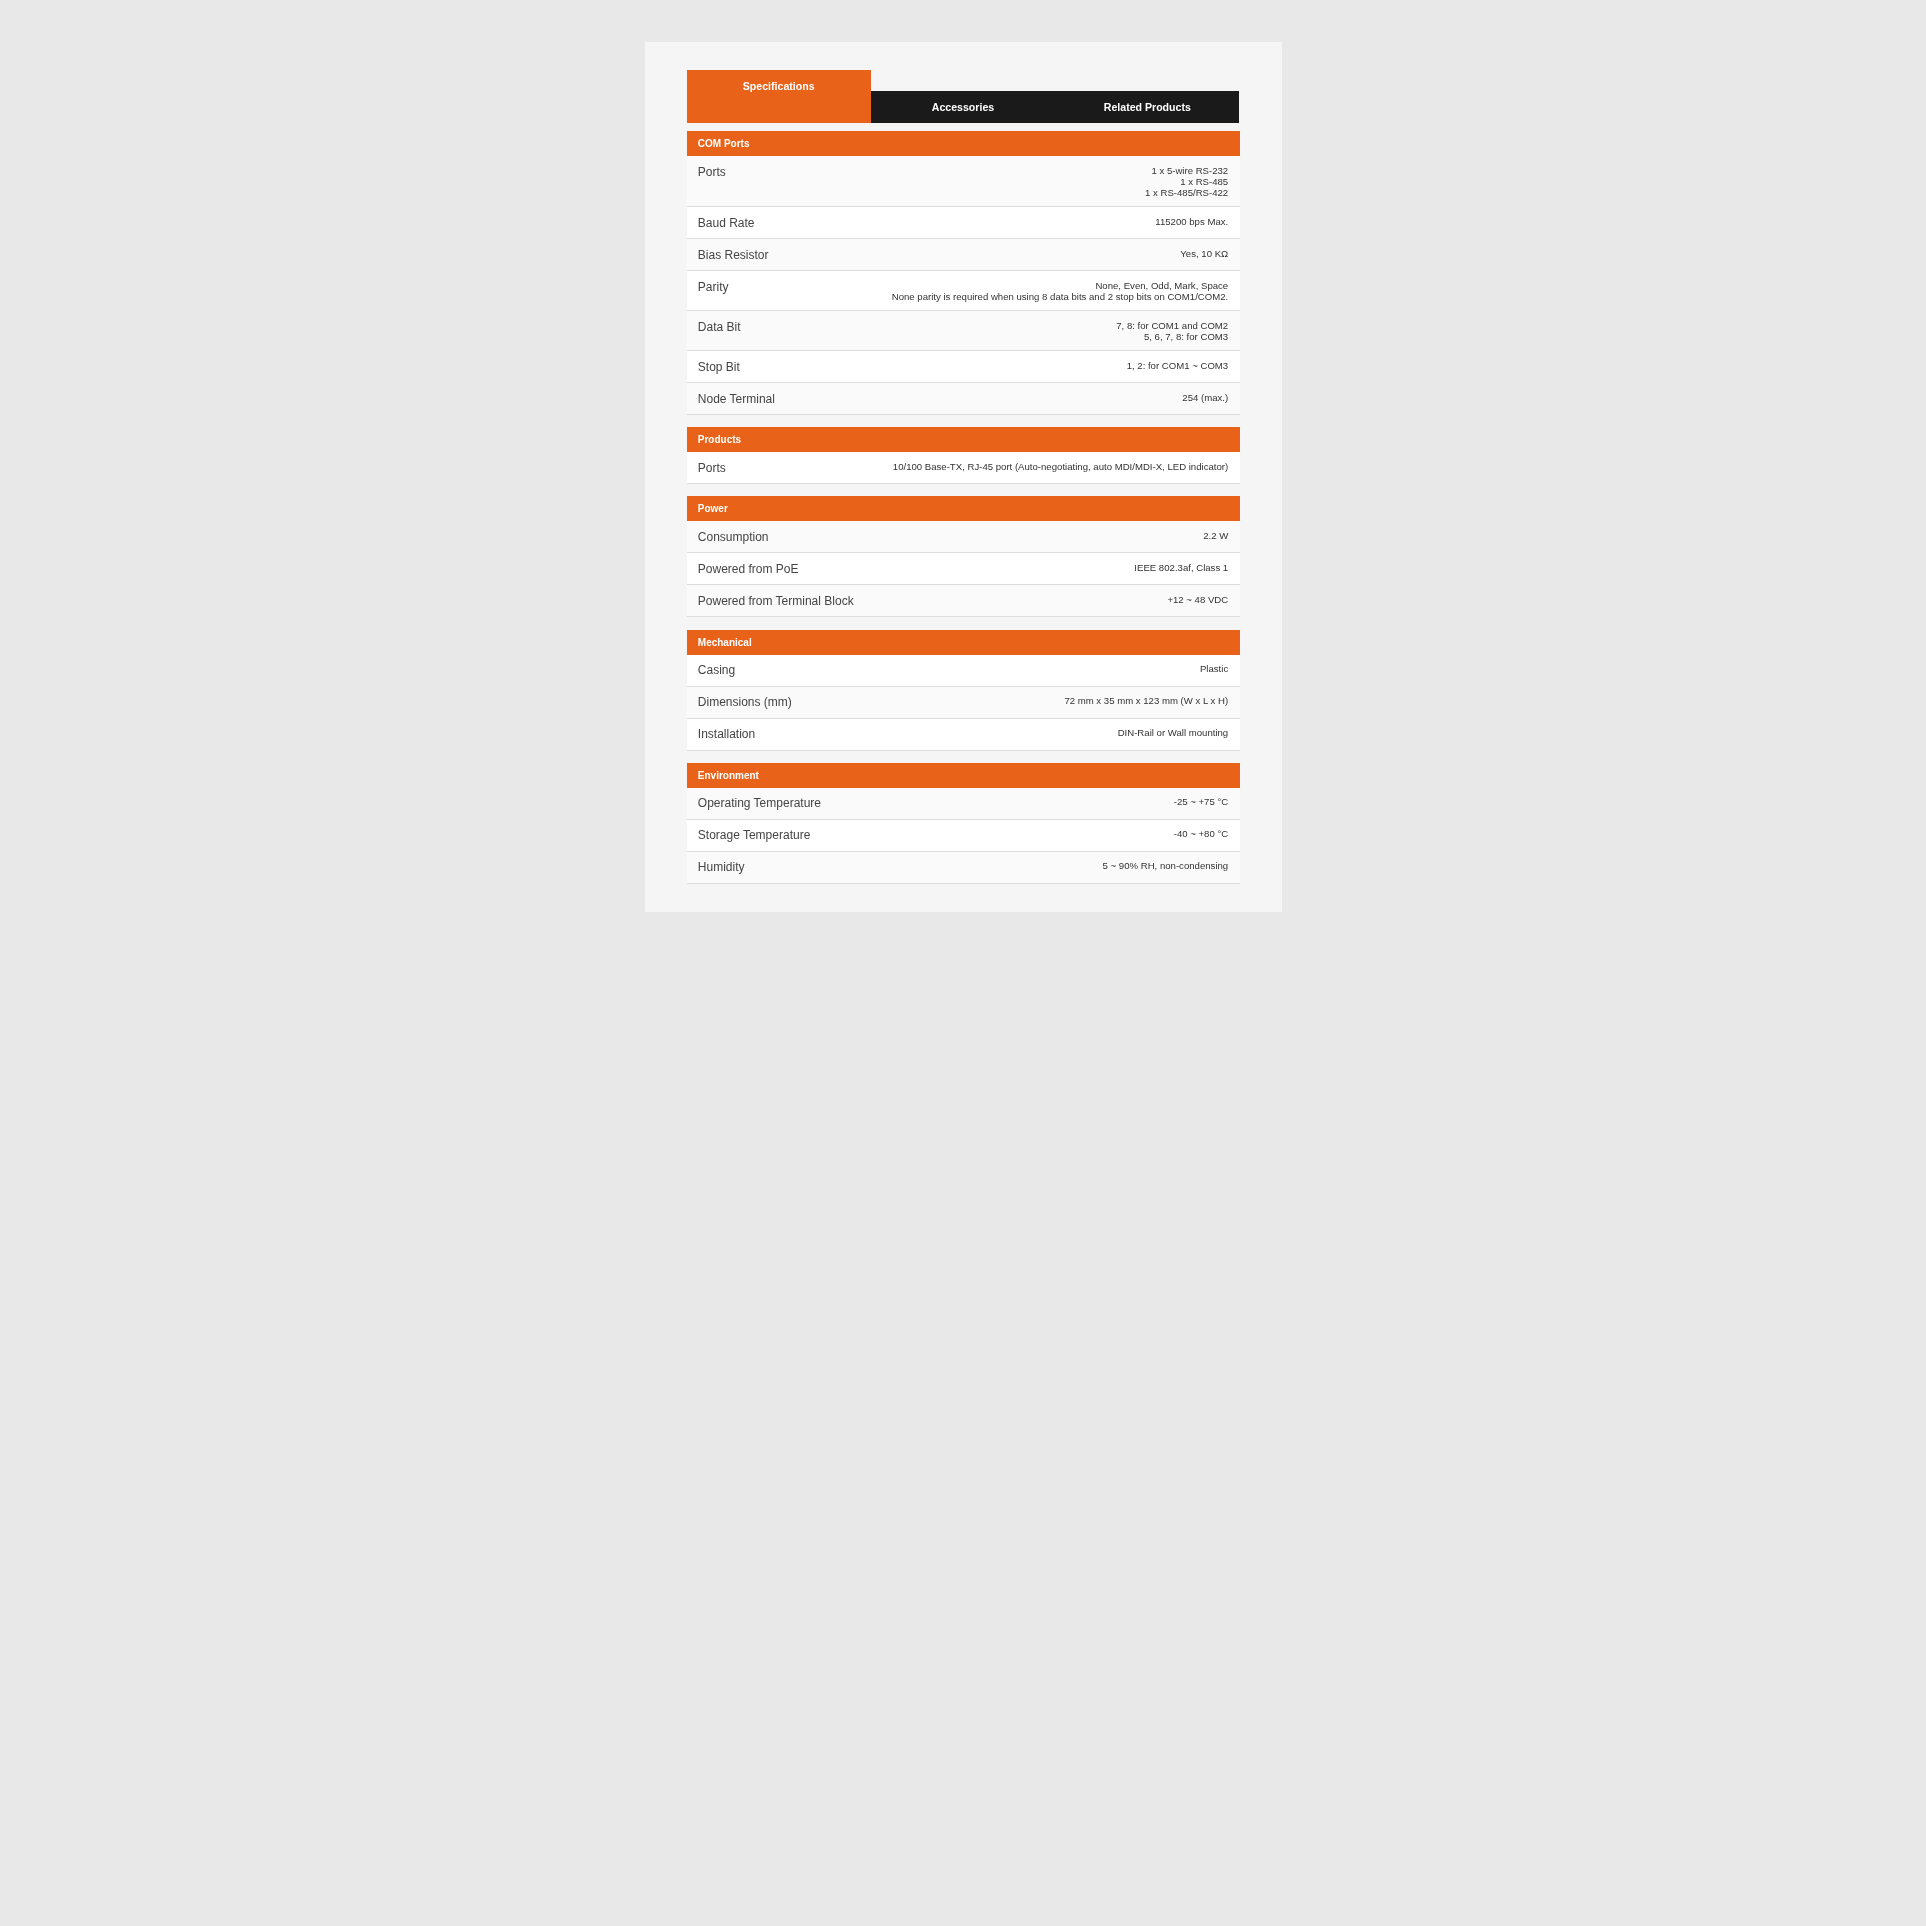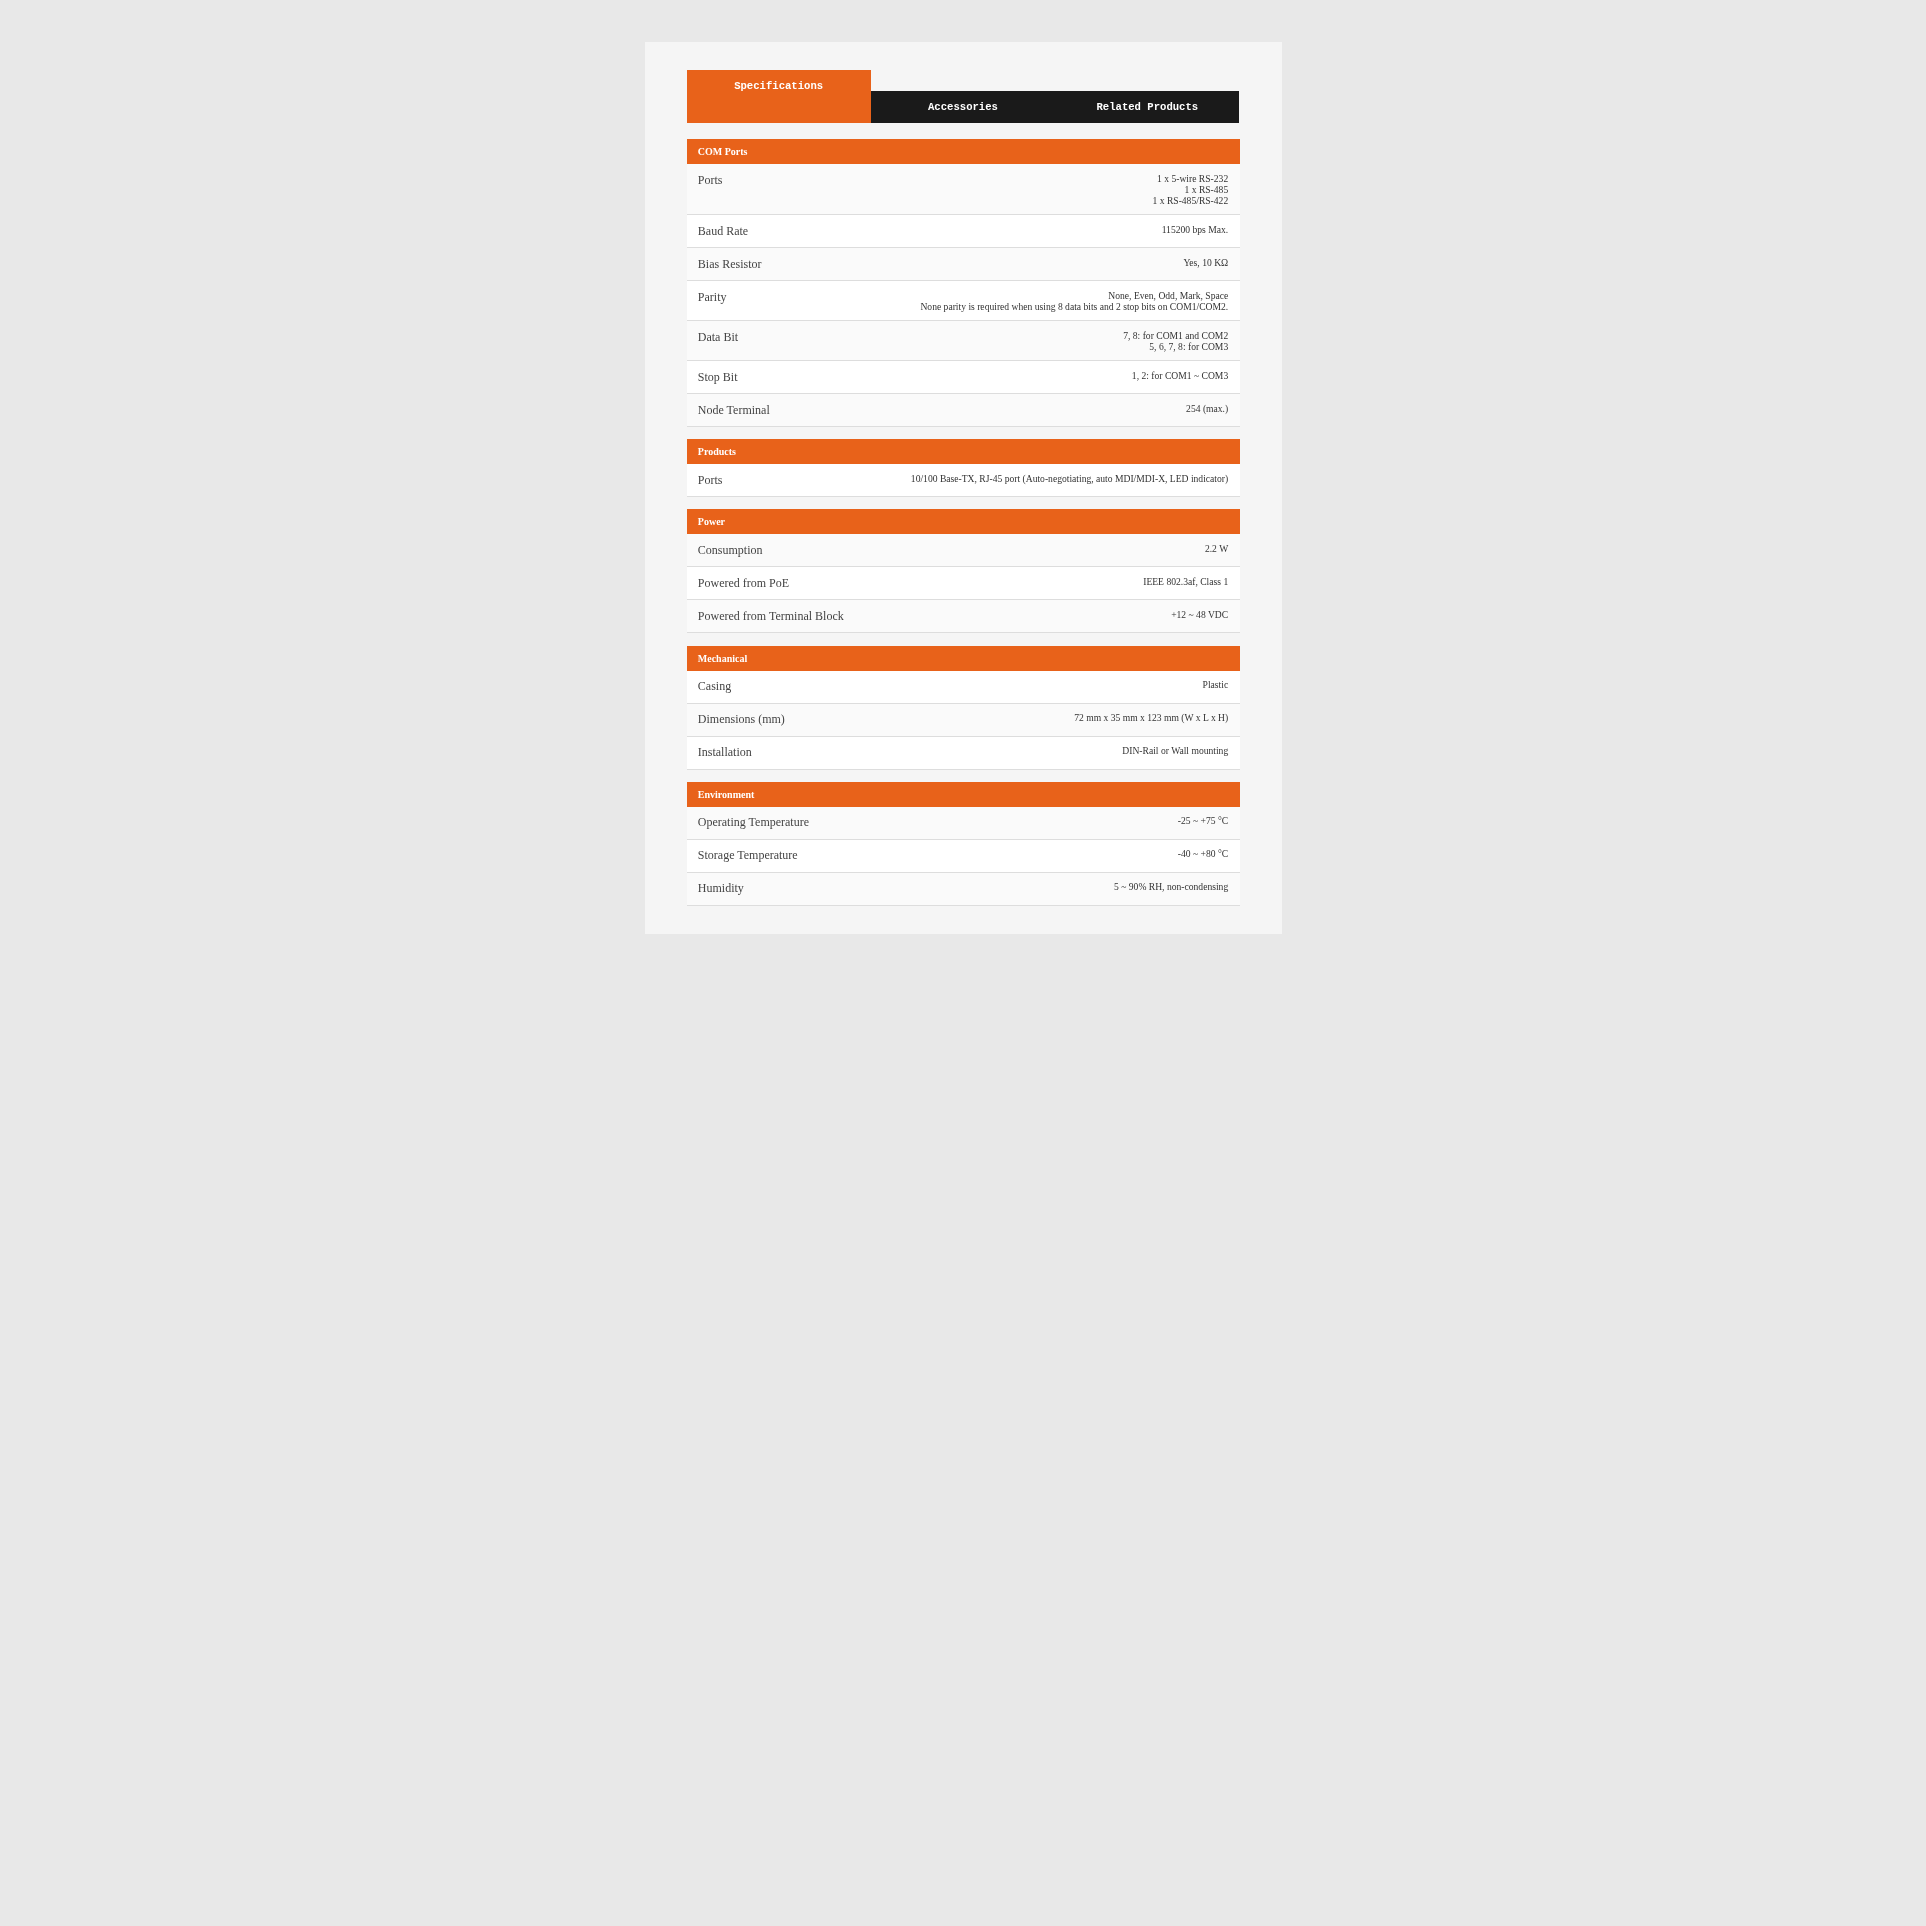--- a/index.html
+++ b/index.html
@@ -24,36 +24,34 @@
       width: 100%;
       border: none;
     }
     .tab-item {
       flex: 1;
       padding: 10px 7px;
       text-align: center;
       font-weight: bold;
       font-size: 10.6px;
       cursor: pointer;
-      font-family: Liberation Mono, monospace;
     }
     .tab-item.active {
       background: #e8621a;
       color: #fff;
     }
     .tab-item.inactive {
       background: #1a1a1a;
       color: #fff;
       margin-top: 21px;
     }
     .spec-table {
       width: 100%;
       border-collapse: collapse;
-      margin-top: 16px;
-      font-family: Liberation Serif, serif;
+      margin-top: 8px;
     }
     .section-header td {
       background: #e8621a;
       color: #fff;
       font-weight: bold;
       font-size: 10px;
       padding: 7px 11.3px;
     }
     .spec-row td {
       padding: 8.5px 11.3px;

